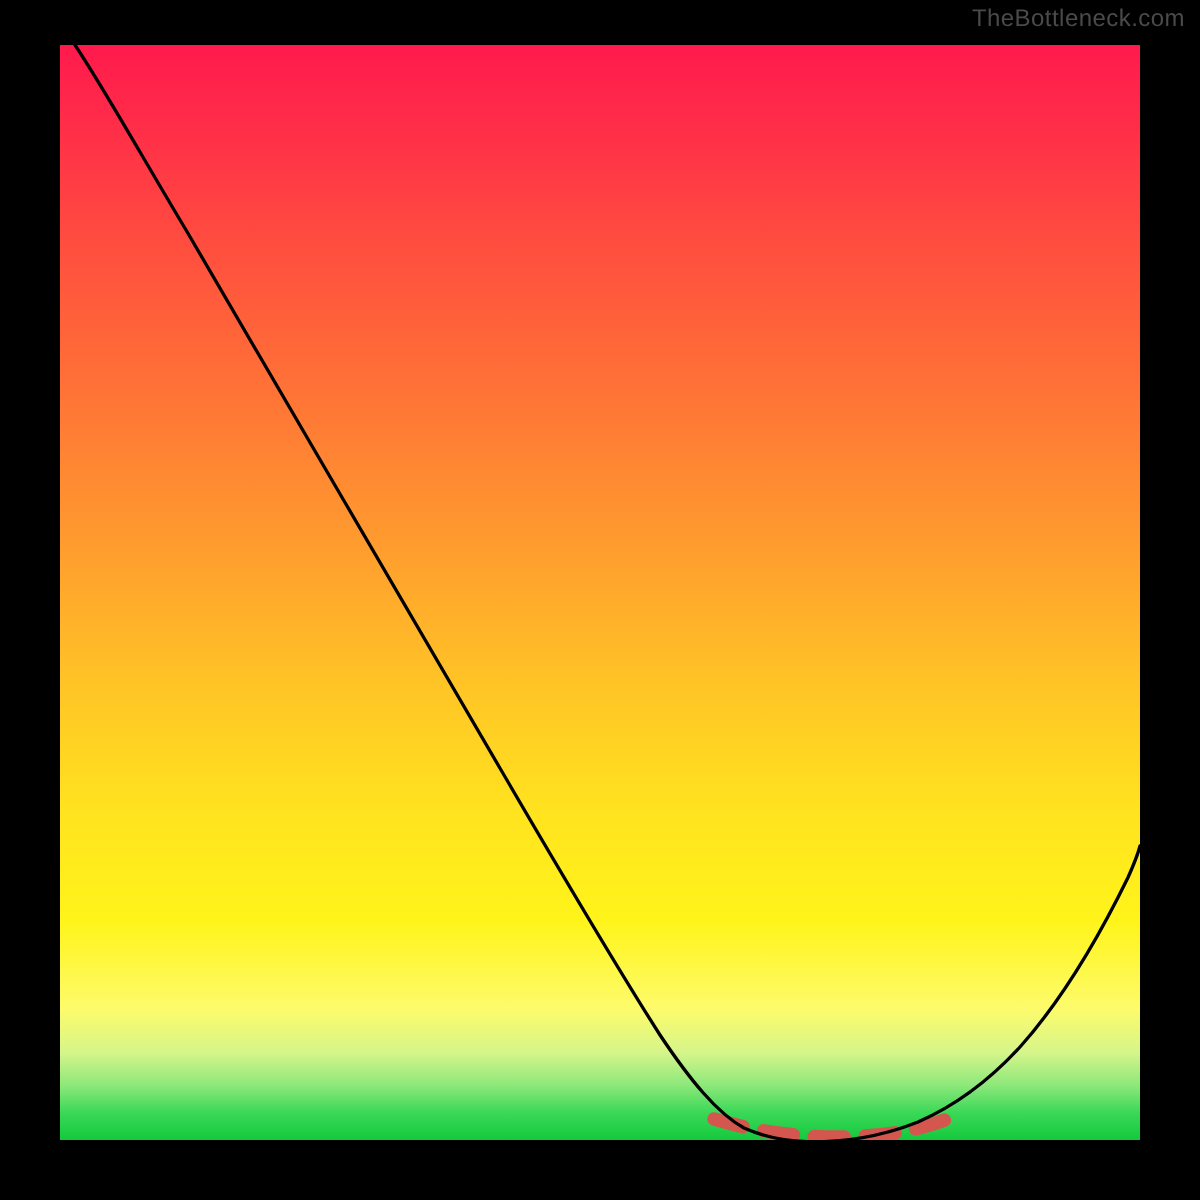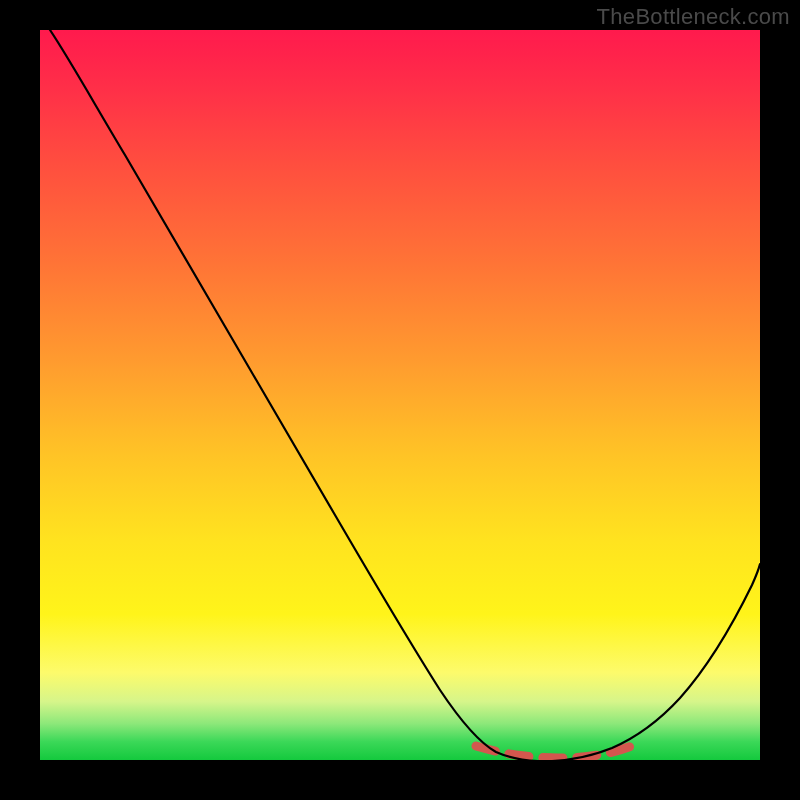--- a/index.html
+++ b/index.html
@@ -15,21 +15,21 @@
     position: relative;
     width: 800px;
     height: 800px;
     background: #000;
   }
   .watermark {
     position: absolute;
     top: 4px;
     right: 10px;
     color: #4a4a4a;
-    font-size: 22px;
+    font-size: 16px;
     font-weight: 500;
     letter-spacing: 0.3px;
     z-index: 50;
   }
   .plot-area {
     position: absolute;
     left: 40px;
     top: 30px;
     width: 720px;
     height: 730px;

